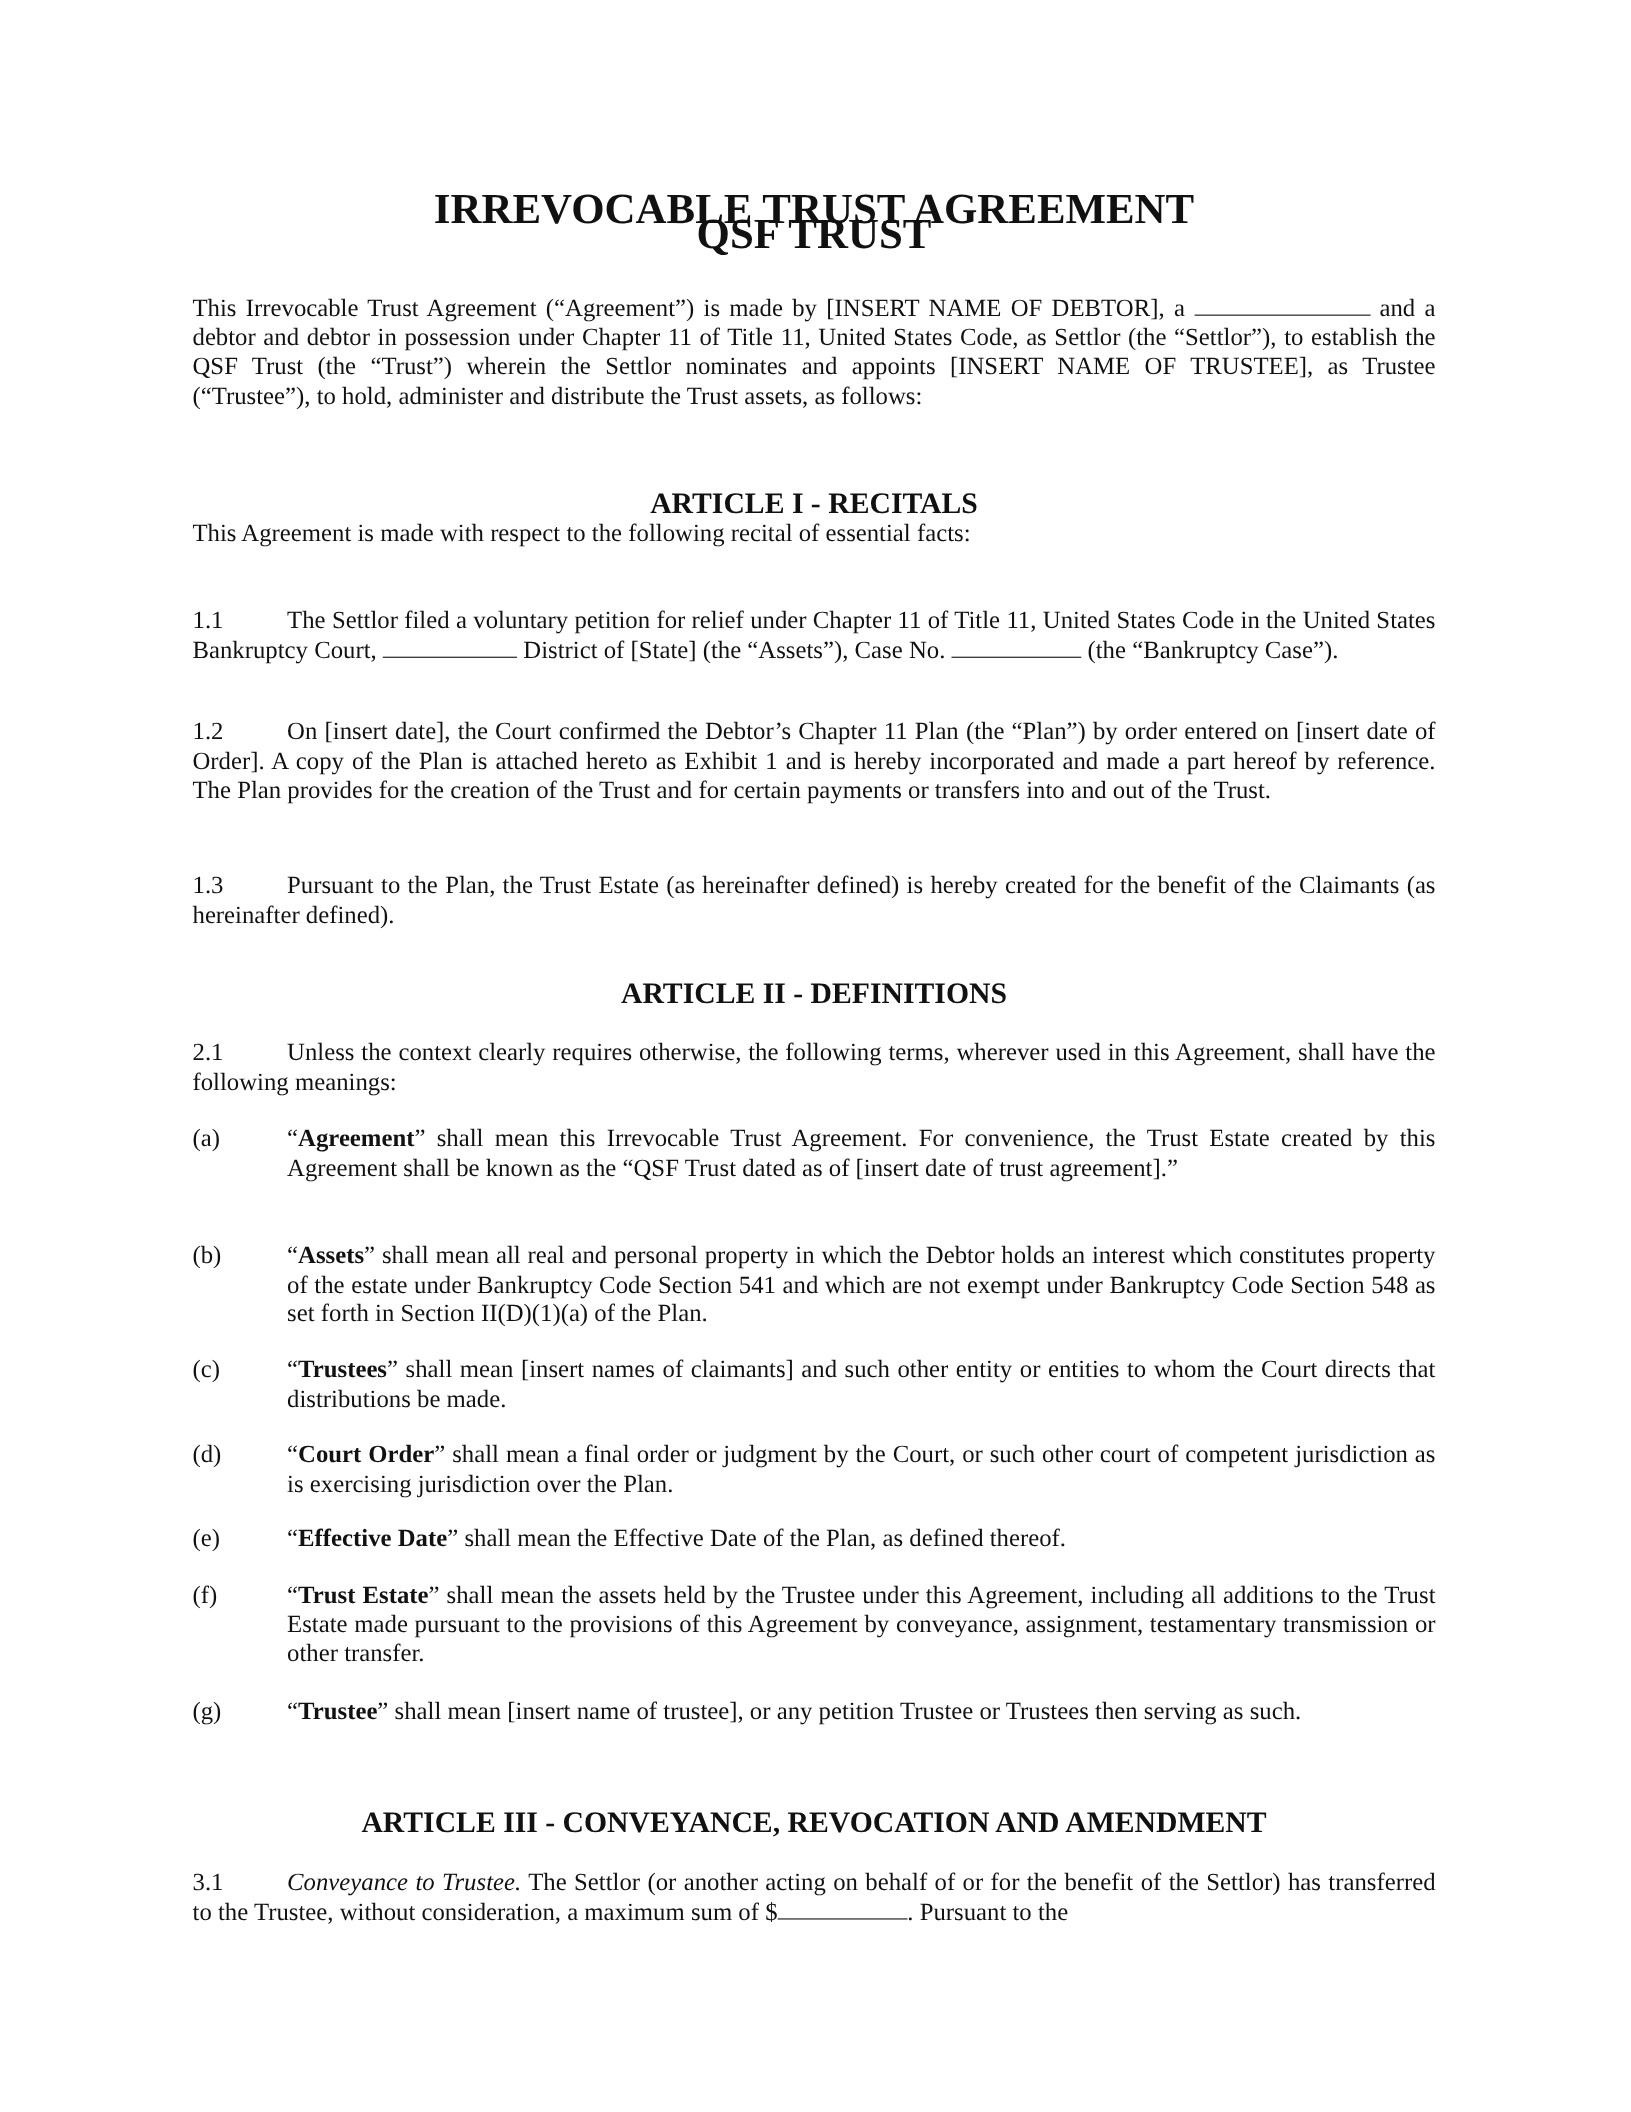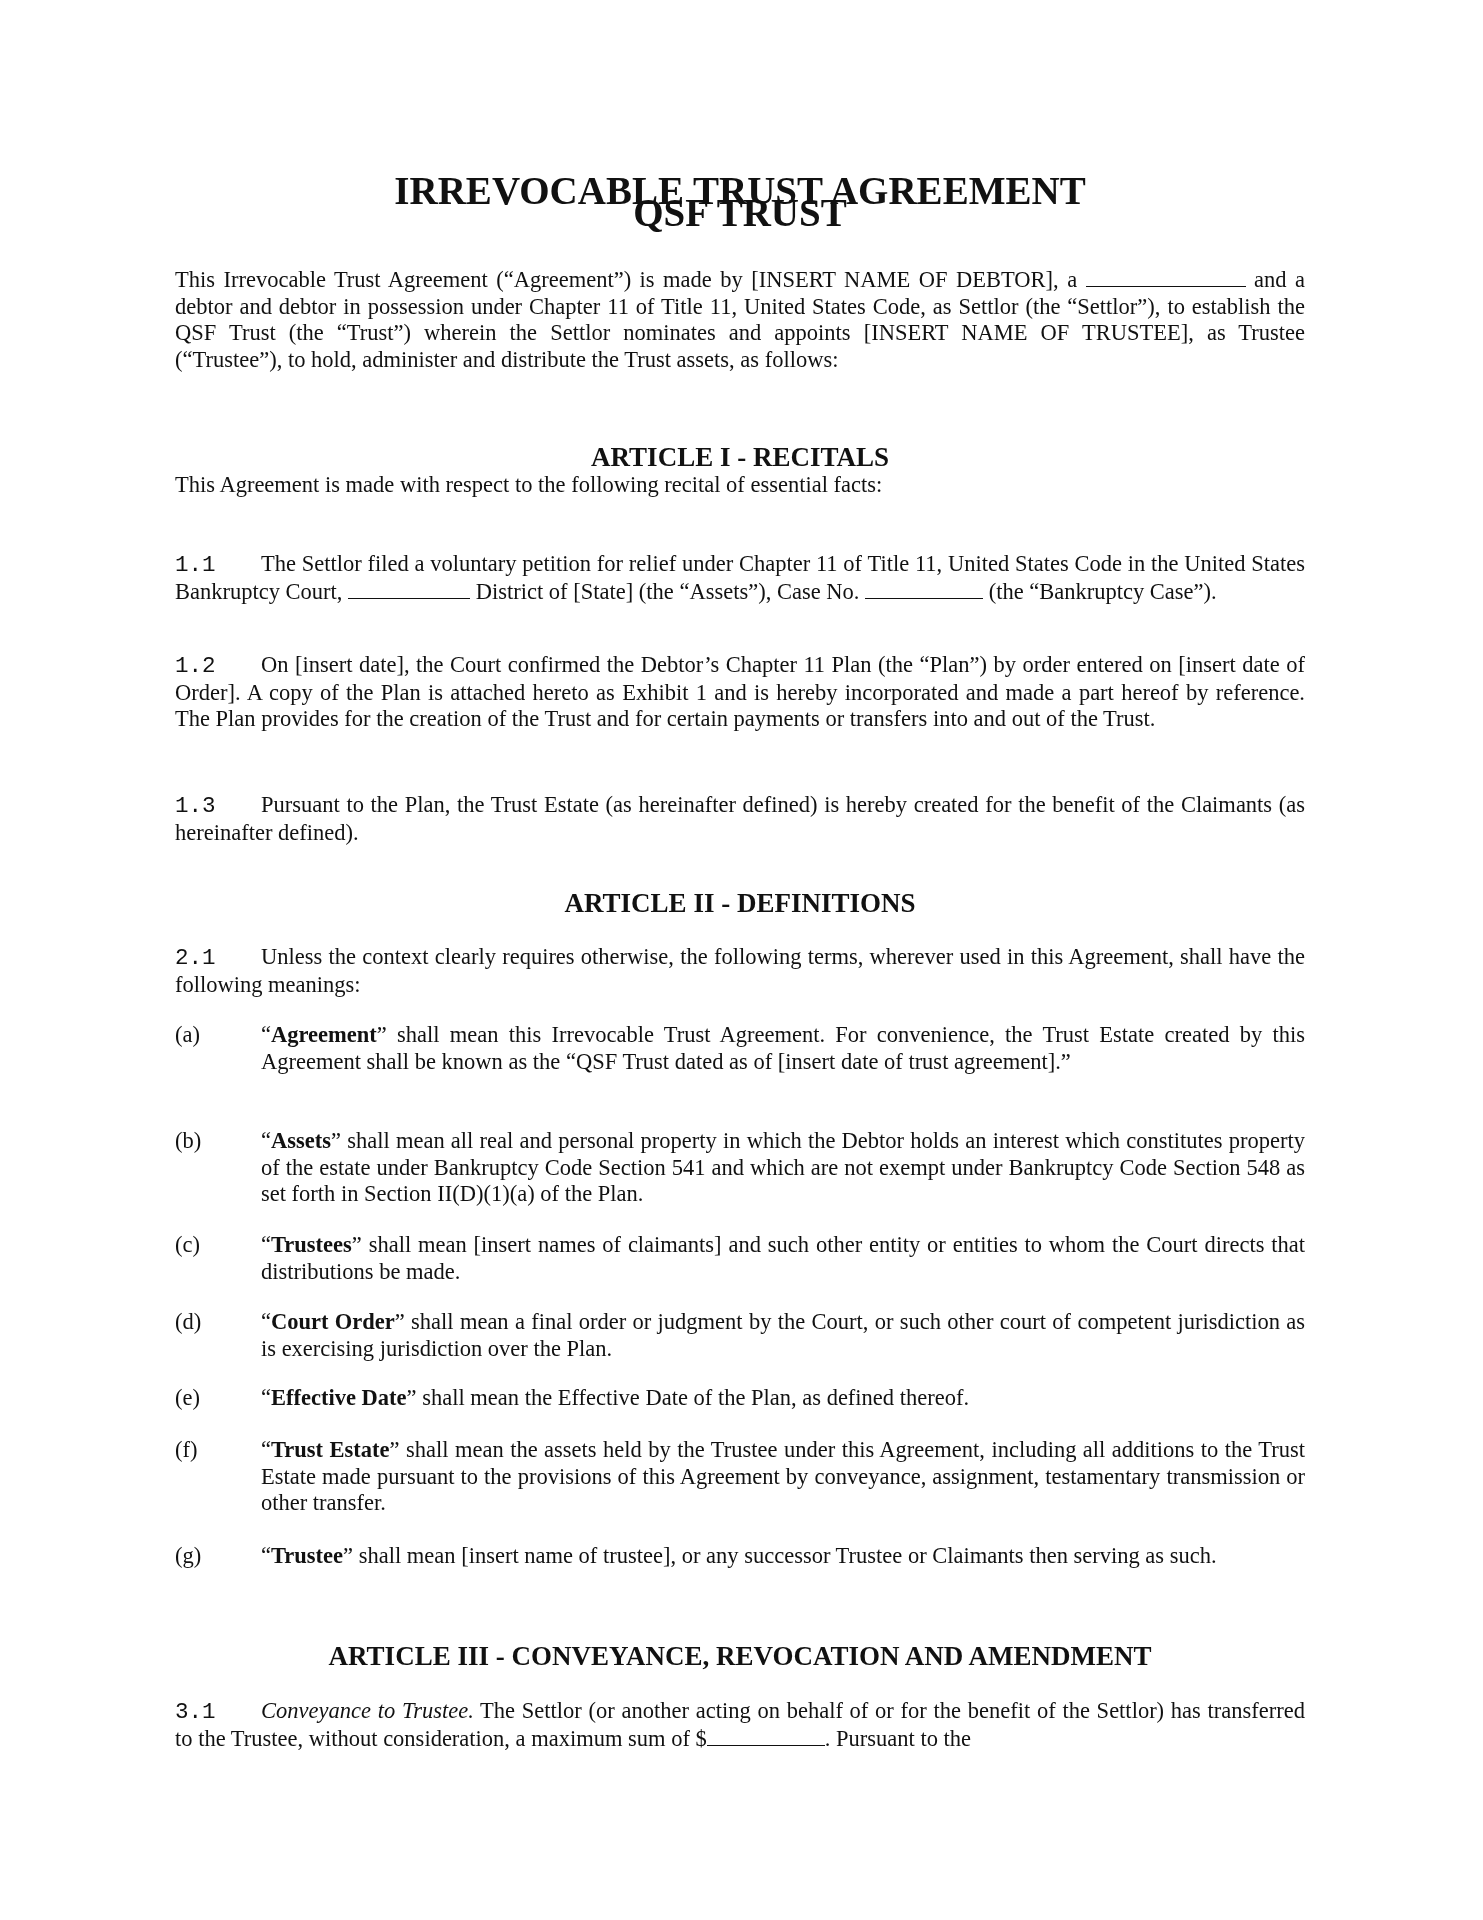--- a/index.html
+++ b/index.html
@@ -11,21 +11,21 @@
   }
   .title {
     text-align: center; font-weight: bold; font-size: 39px; line-height: 37px;
     margin: 0;
   }
   .title1 { position: absolute; top: 172px; left: 0; right: 0; }
   .title2 { position: absolute; top: 194px; left: 0; right: 0; }
   .abs { position: absolute; left: 0; right: 0; }
   .para { text-align: justify; margin: 0; }
   .heading { text-align: center; font-weight: bold; font-size: 27px; line-height: 32px; margin: 0; }
-  .num { display: inline-block; width: 86px; font-family: Liberation Mono, monospace; }
+  .num { display: inline-block; width: 86px; }
   .item { display: flex; }
   .item .lbl { flex: 0 0 86px; }
   .item .txt { flex: 1; text-align: justify; }
   .blank { display: inline-block; border-bottom: 1.5px solid #111; height: 18px; vertical-align: baseline; }
   b { font-weight: bold; }
   i { font-style: italic; }
 </style>
 </head>
 <body>
 
@@ -86,21 +86,21 @@
     <span class="txt"><span>“</span><b>Effective Date</b><span>”</span><span> shall mean the Effective Date of the Plan, as defined thereof.</span></span>
   </div>
 
   <div class="item abs" style="top:1437px;">
     <span class="lbl">(f)</span>
     <span class="txt"><span>“</span><b>Trust Estate</b><span>”</span><span> shall mean the assets held by the Trustee under this Agreement, including all additions to the Trust Estate made pursuant to the provisions of this Agreement by conveyance, assignment, testamentary transmission or other transfer.</span></span>
   </div>
 
   <div class="item abs" style="top:1543px;">
     <span class="lbl">(g)</span>
-    <span class="txt"><span>“</span><b>Trustee</b><span>”</span><span> shall mean [insert name of trustee], or any successor Trustee or Claimants then serving as such.</span></span>
+    <span class="txt"><span>“</span><b>Trustee</b><span>”</span><span> shall mean [insert name of trustee], or any petition Trustee or Trustees then serving as such.</span></span>
   </div>
 
   <h2 class="heading abs" style="top:1640px;">ARTICLE III - CONVEYANCE, REVOCATION AND AMENDMENT</h2>
 
   <p class="para abs" style="top:1698px;">
     <span class="num">3.1</span><i>Conveyance to Trustee.</i><span> The Settlor (or another acting on behalf of or for the benefit of the Settlor) has transferred to the Trustee, without consideration, a maximum sum of $</span><span class="blank" style="width:118px;"></span><span>. Pursuant to the</span>
   </p>
 
 </div>
 

